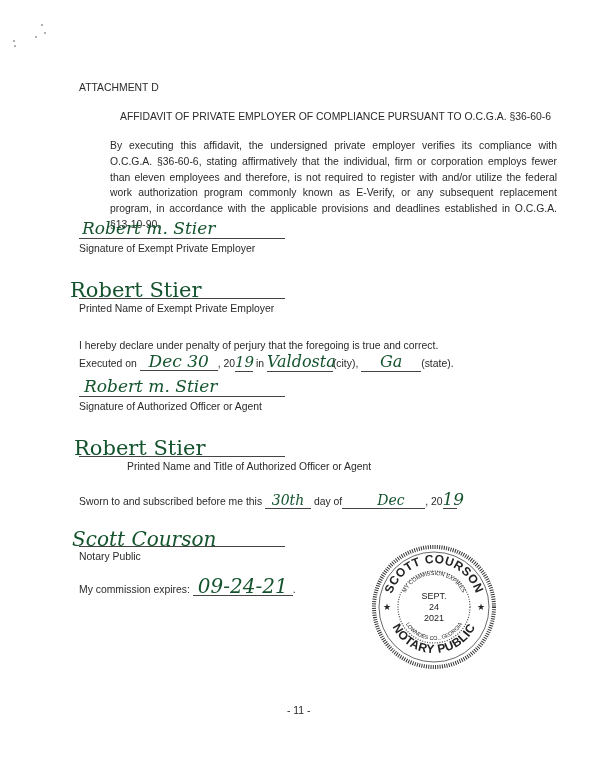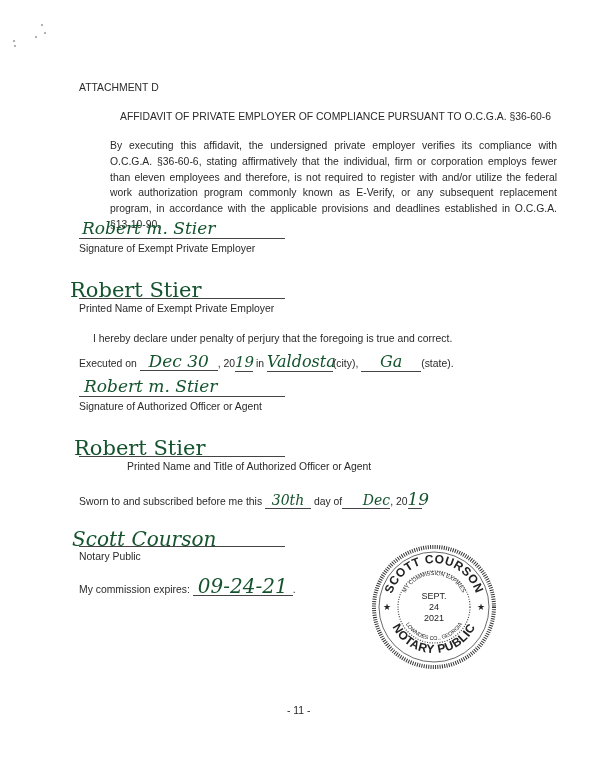--- a/index.html
+++ b/index.html
@@ -29,42 +29,42 @@
 <div class="body-text">By executing this affidavit, the undersigned private employer verifies its compliance with O.C.G.A. §36-60-6, stating affirmatively that the individual, firm or corporation employs fewer than eleven employees and therefore, is not required to register with and/or utilize the federal work authorization program commonly known as E-Verify, or any subsequent replacement program, in accordance with the applicable provisions and deadlines established in O.C.G.A. §13-10-90.</div>
 
 <div class="abs hand" style="left:82px;top:218px;font-size:17px;">Robert m. Stier</div>
 <div class="sigline" style="left:79px;top:238px;width:206px;"></div>
 <div class="abs p" style="left:79px;top:241px;">Signature of Exempt Private Employer</div>
 
 <div class="abs hand" style="left:70px;top:278px;font-size:21px;font-style:normal;">Robert Stier</div>
 <div class="sigline" style="left:79px;top:298px;width:206px;"></div>
 <div class="abs p" style="left:79px;top:301px;">Printed Name of Exempt Private Employer</div>
 
-<div class="abs p" style="left:79px;top:331px;margin-left:14px;">I hereby declare under penalty of perjury that the foregoing is true and correct.</div>
+<div class="abs p" style="left:79px;top:338px;">I hereby declare under penalty of perjury that the foregoing is true and correct.</div>
 
 <div class="abs p" style="left:79px;top:352px;">
   <span>Executed on</span>
   <span class="blank hand" style="width:78px;font-size:17px;line-height:18px;">Dec 30</span><span>, 20</span><span class="blank hand" style="width:18px;font-size:15px;line-height:18px;">19</span>
   <span>in</span>
   <span class="blank hand" style="width:66px;font-size:16px;line-height:18px;">Valdosta</span><span>(city),</span>
   <span class="blank hand" style="width:60px;font-size:16px;line-height:18px;">Ga</span><span>(state).</span>
 </div>
 
 <div class="abs hand" style="left:84px;top:376px;font-size:17px;">Robert m. Stier</div>
 <div class="sigline" style="left:79px;top:396px;width:206px;"></div>
 <div class="abs p" style="left:79px;top:399px;">Signature of Authorized Officer or Agent</div>
 
 <div class="abs hand" style="left:74px;top:436px;font-size:21px;font-style:normal;">Robert Stier</div>
 <div class="sigline" style="left:79px;top:456px;width:206px;"></div>
 <div class="abs p" style="left:83px;top:459px;padding-left:44px;">Printed Name and Title of Authorized Officer or Agent</div>
 
 <div class="abs p" style="left:79px;top:490px;">
   <span>Sworn to and subscribed before me this</span>
   <span class="blank hand" style="width:46px;font-size:14px;line-height:16px;">30th</span>
-  <span>day of</span><span class="blank hand" style="width:48px;font-size:14px;line-height:16px;text-align:right;">Dec</span><span>, 20</span><span class="blank hand" style="width:14px;font-size:17px;line-height:18px;">19</span><span>.</span>
+  <span>day of</span><span class="blank hand" style="width:48px;font-size:14px;line-height:16px;text-align:left;padding-left:35px;">Dec</span><span>, 20</span><span class="blank hand" style="width:14px;font-size:17px;line-height:18px;">19</span><span>.</span>
 </div>
 
 <div class="abs hand" style="left:72px;top:527px;font-size:20px;">Scott Courson</div>
 <div class="sigline" style="left:79px;top:546px;width:206px;"></div>
 <div class="abs p" style="left:79px;top:549px;">Notary Public</div>
 
 <div class="abs p" style="left:79px;top:577px;">
   <span>My commission expires:</span>
   <span class="blank hand" style="width:100px;font-size:20px;line-height:18px;text-align:center;">09-24-21</span><span>.</span>
 </div>

